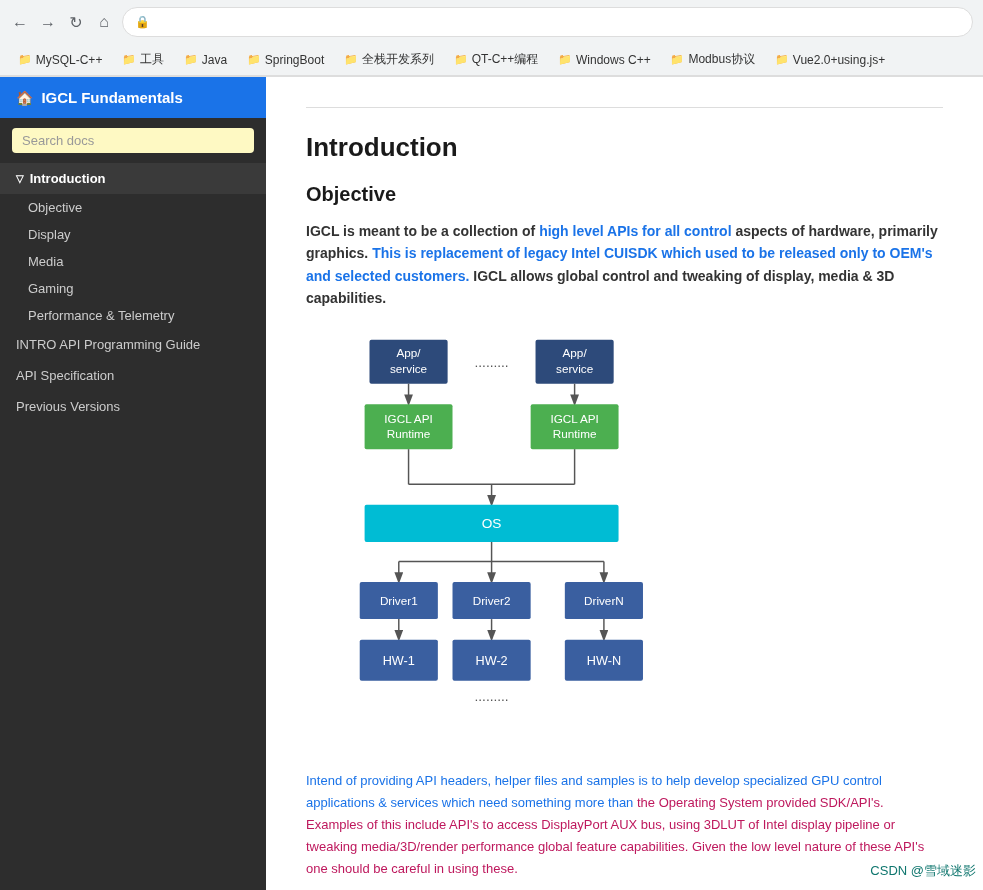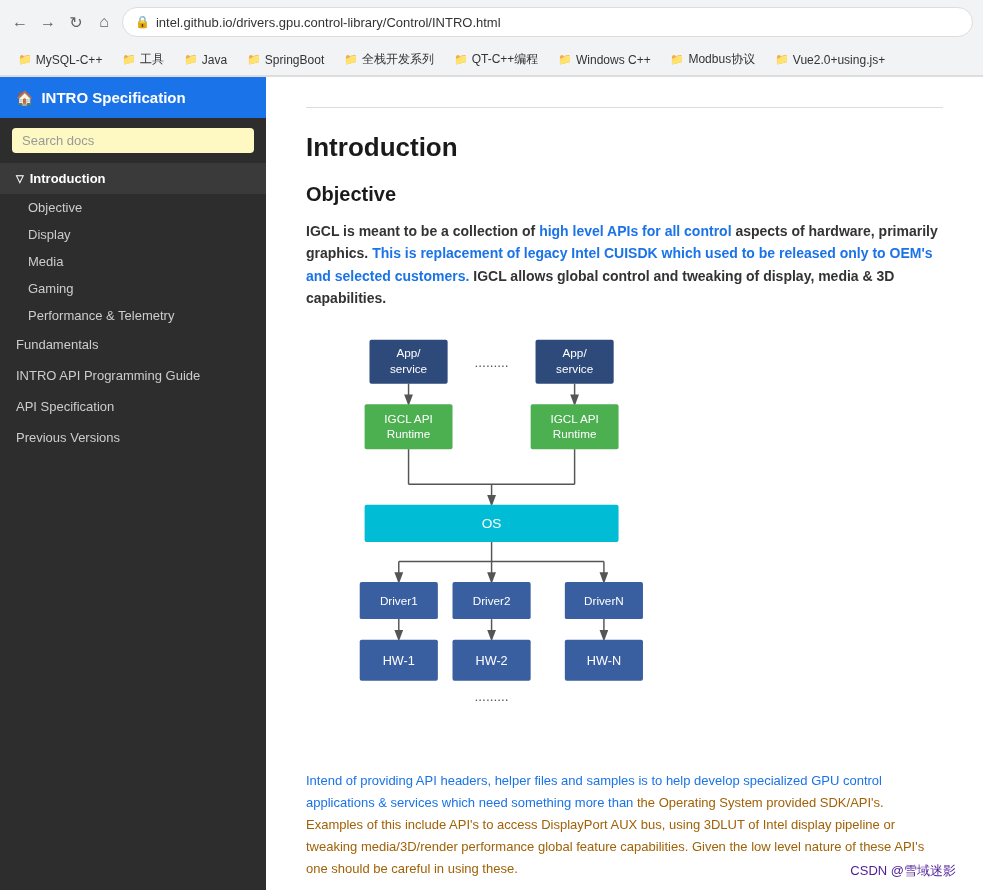--- a/index.html
+++ b/index.html
@@ -43,37 +43,36 @@
 
     .content-text { font-size: 14px; line-height: 1.6; color: #333; margin-bottom: 16px; font-weight: bold; }
 
     
     .diagram-container { margin: 20px 0; display: flex; justify-content: flex-start; }
 
     
     .diagram-svg { width: 420px; height: 420px; }
 
     .bottom-text { font-size: 13px; line-height: 1.7; color: #1a73e8; margin-top: 10px; }
-    .bottom-text span.black { color: #a16207; }
-
-    
-    .csdn-watermark { position: fixed; bottom: 10px; right: 27px; font-size: 13px; color: #4c1d95; pointer-events: none; }
+    .bottom-text span.black { color: #be185d; }
+
+    
+    .csdn-watermark { position: fixed; bottom: 10px; right: 7px; font-size: 13px; color: #0f766e; pointer-events: none; }
   </style>
 </head>
 <body>
 
 <div class="browser-chrome">
   <div class="browser-nav">
     <button class="nav-btn">←</button>
     <button class="nav-btn">→</button>
     <button class="nav-btn">↻</button>
     <button class="nav-btn">⌂</button>
     <div class="address-bar">
       <span class="address-lock">🔒</span>
-      <span>intel.github.io/drivers.gpu.control-library/Control/INTRO.html</span>
     </div>
   </div>
   <div class="bookmarks-bar" id="bookmarks-container">
   <div class="bookmark-item">
         <span class="bookmark-icon">📁</span>
         <span>MySQL-C++</span>
       </div>
       <div class="bookmark-item">
         <span class="bookmark-icon">📁</span>
         <span>工具</span>
@@ -108,40 +107,39 @@
       </div>
     </div>
 </div>
 
 <div class="main-layout">
 
   <div class="sidebar">
     <div class="sidebar-header">
       <div class="sidebar-title">
         <span class="sidebar-house">🏠</span>
-        <span>INTRO Specification</span>
+        <span>IGCL Fundamentals</span>
       </div>
     </div>
     <div class="sidebar-search">
       <input type="text" placeholder="Search docs" style="">
     </div>
     <div class="sidebar-nav">
       <div class="nav-section-header active">
         <span style="font-size:10px">▽</span>
         <span>Introduction</span>
       </div>
       <div id="sub-items-container">
           <div class="nav-sub-item">Objective</div>
           <div class="nav-sub-item">Display</div>
           <div class="nav-sub-item">Media</div>
           <div class="nav-sub-item">Gaming</div>
           <div class="nav-sub-item">Performance &amp; Telemetry</div>
         </div>
       <div id="nav-items-container">
-          <div class="nav-item">Fundamentals</div>
           <div class="nav-item">INTRO API Programming Guide</div>
           <div class="nav-item">API Specification</div>
           <div class="nav-item">Previous Versions</div>
         </div>
     </div>
   </div>
 
   <div class="content-area">
     <hr class="content-divider">
     <h1 class="page-title">Introduction</h1>

